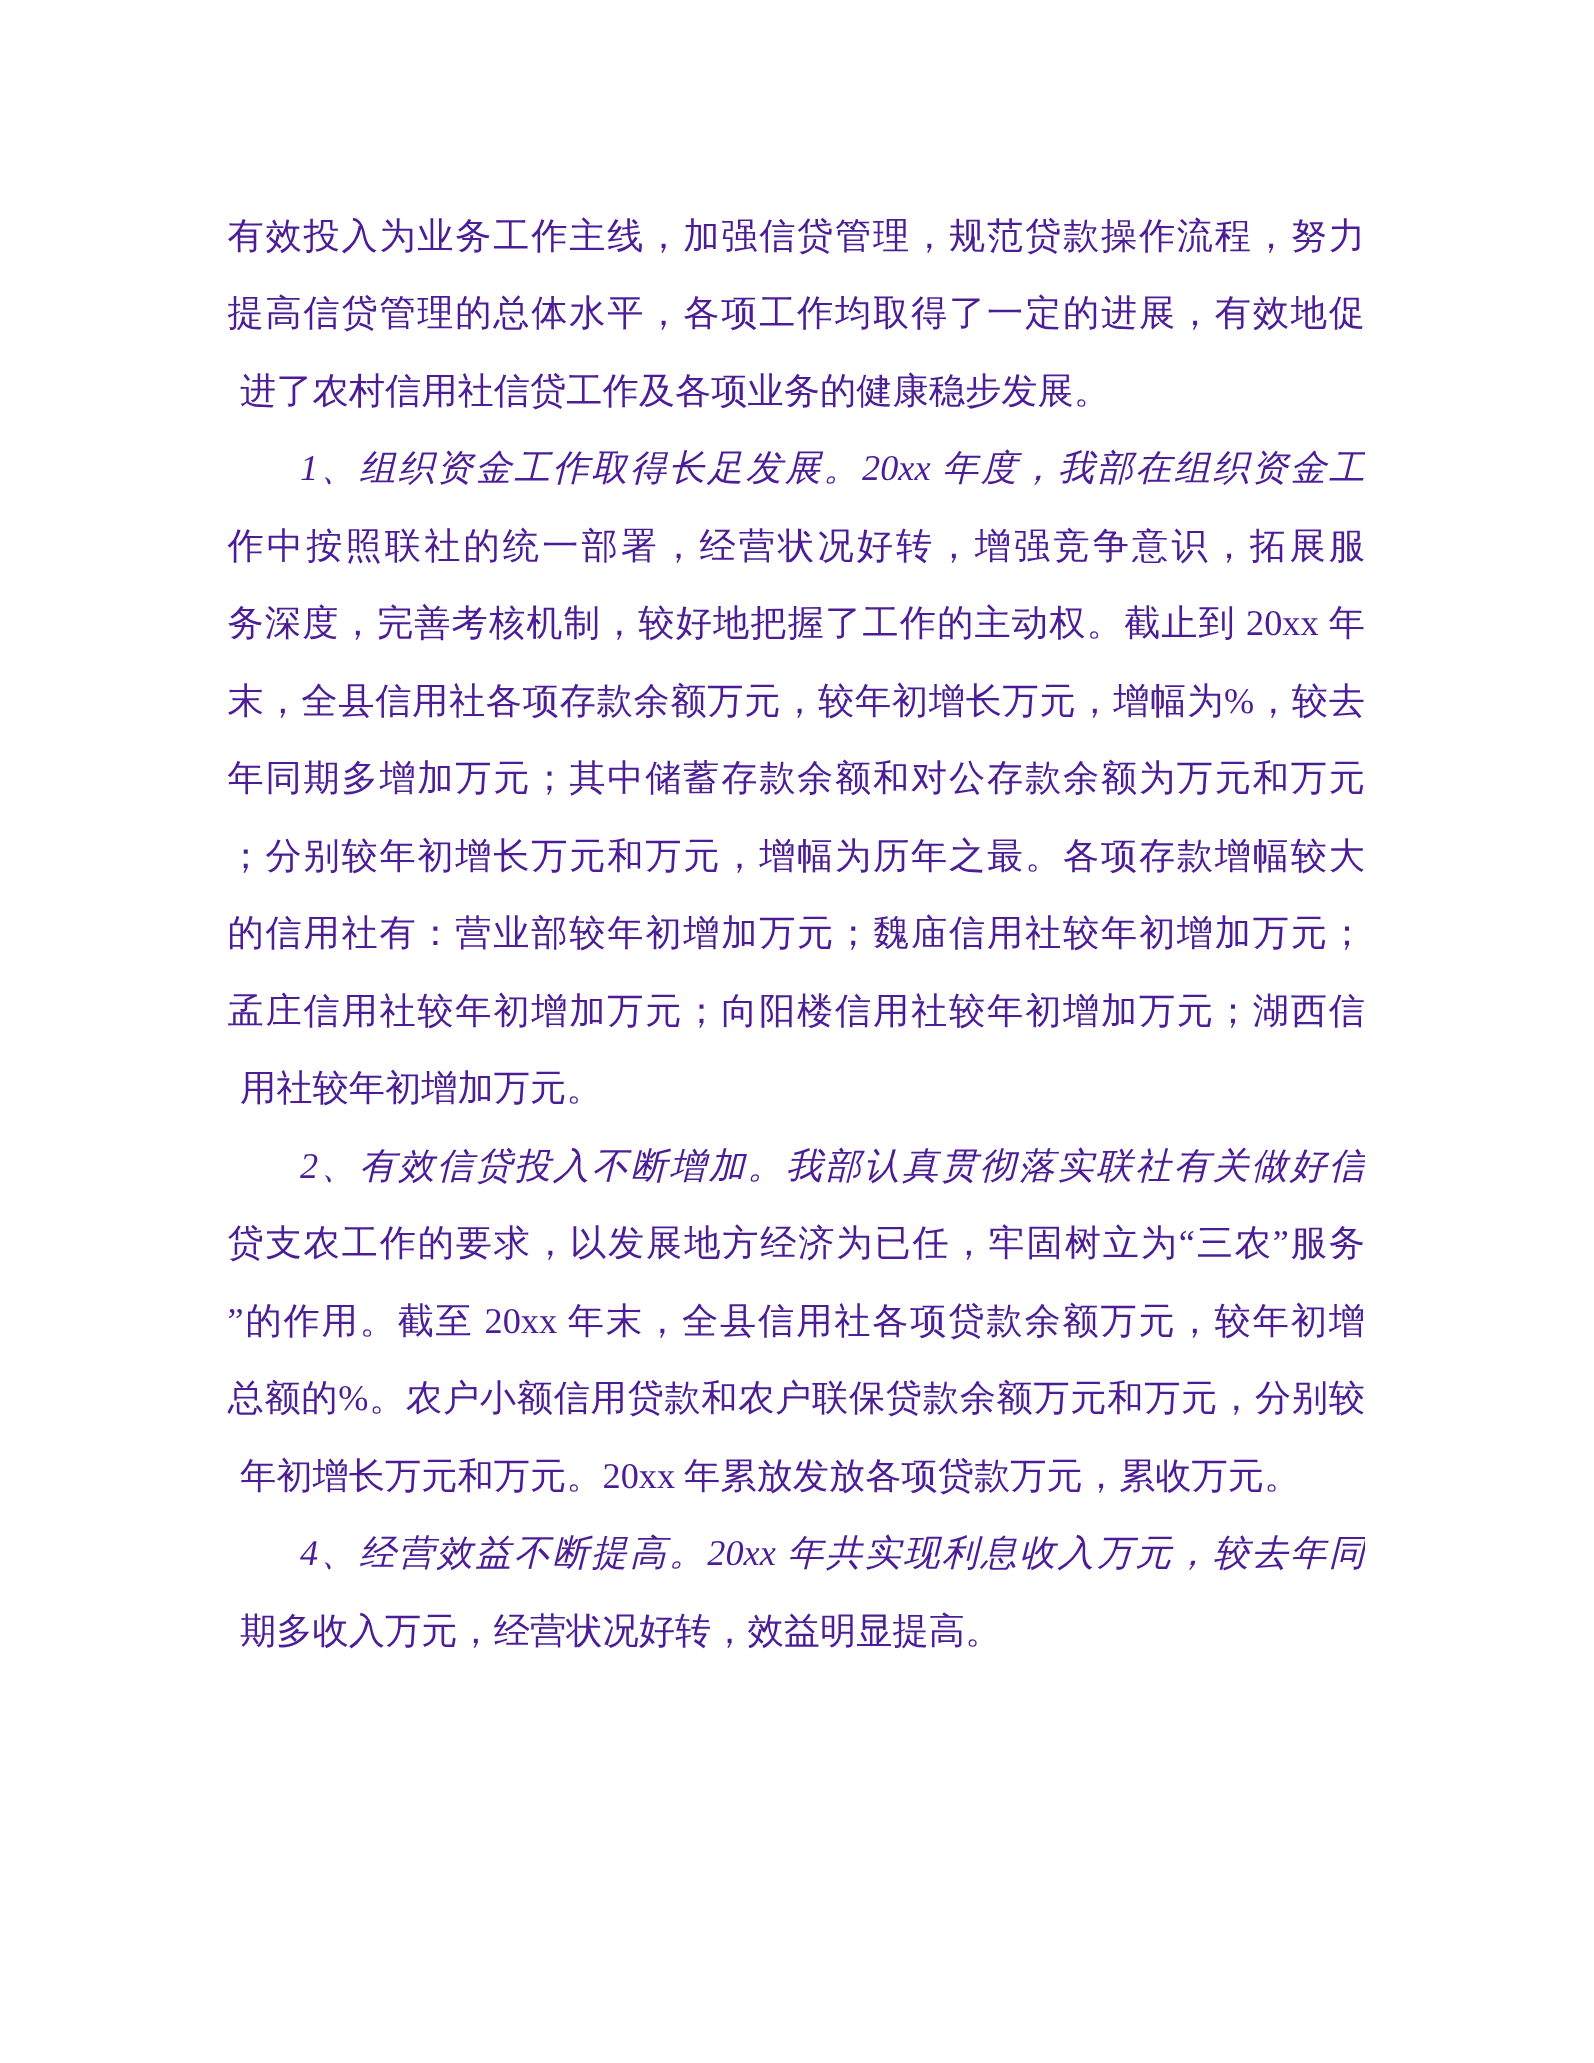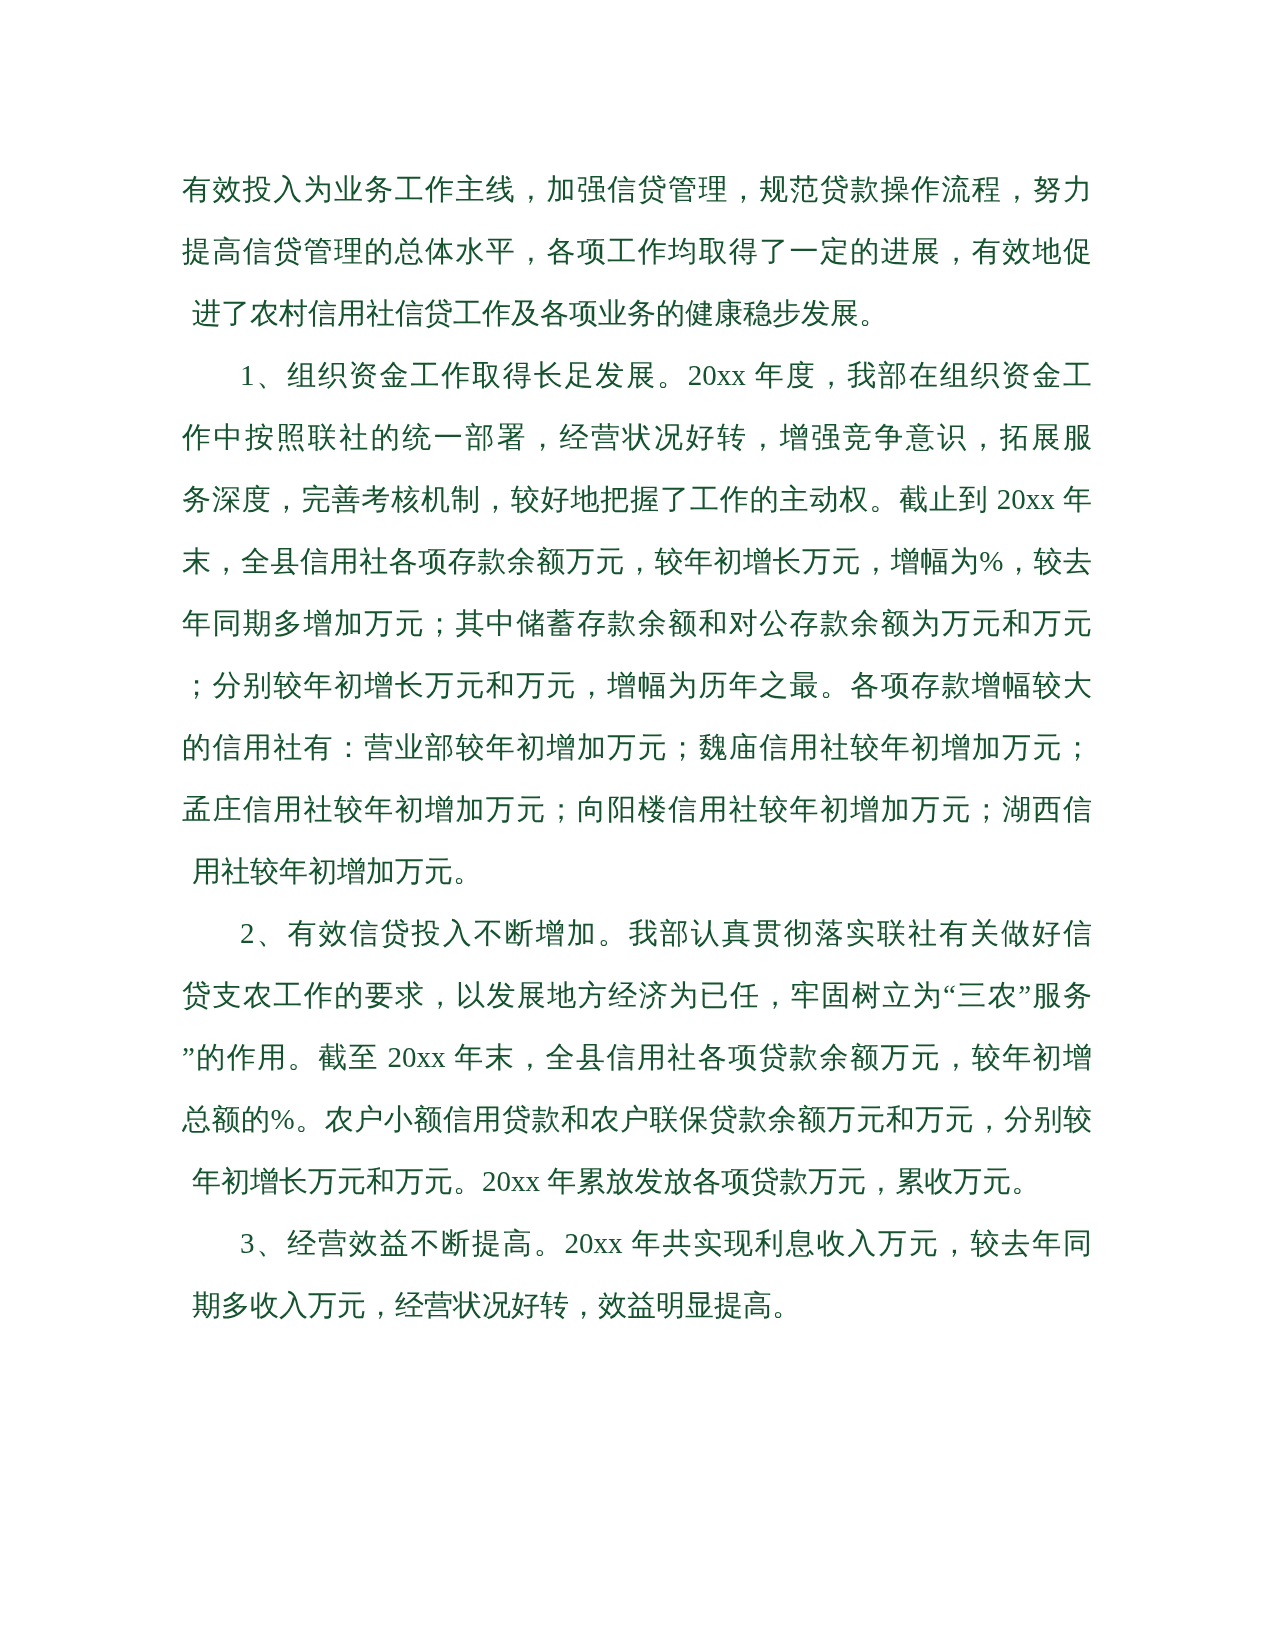--- a/index.html
+++ b/index.html
@@ -45,27 +45,28 @@
     white-space: nowrap;
   }
   
   .line.para-end {
     text-align-last: left;
     margin-left: 10px;
   }
   
   .line.indent {
     padding-left: 58px;
+    font-style: italic;
   }
 </style>
 </head>
 <body style="background: rgb(255, 255, 255);">
 
 <div class="page">
-  <div class="doc-body" id="doc-body" style="color: #14532d;">
+  <div class="doc-body" id="doc-body" style="color: #4c1d95;">
       <div class="paragraph">
         <div class="line">有效投入为业务工作主线，加强信贷管理，规范贷款操作流程，努力</div>
         <div class="line">提高信贷管理的总体水平，各项工作均取得了一定的进展，有效地促</div>
         <div class="line para-end">进了农村信用社信贷工作及各项业务的健康稳步发展。</div>
       </div>
       <div class="paragraph">
         <div class="line indent">1、组织资金工作取得长足发展。20xx 年度，我部在组织资金工</div>
         <div class="line">作中按照联社的统一部署，经营状况好转，增强竞争意识，拓展服</div>
         <div class="line">务深度，完善考核机制，较好地把握了工作的主动权。截止到 20xx 年</div>
         <div class="line">末，全县信用社各项存款余额万元，较年初增长万元，增幅为%，较去</div>
@@ -76,17 +77,17 @@
         <div class="line para-end">用社较年初增加万元。</div>
       </div>
       <div class="paragraph">
         <div class="line indent">2、有效信贷投入不断增加。我部认真贯彻落实联社有关做好信</div>
         <div class="line">贷支农工作的要求，以发展地方经济为已任，牢固树立为“三农”服务</div>
         <div class="line">”的作用。截至 20xx 年末，全县信用社各项贷款余额万元，较年初增</div>
         <div class="line">总额的%。农户小额信用贷款和农户联保贷款余额万元和万元，分别较</div>
         <div class="line para-end">年初增长万元和万元。20xx 年累放发放各项贷款万元，累收万元。</div>
       </div>
       <div class="paragraph">
-        <div class="line indent">3、经营效益不断提高。20xx 年共实现利息收入万元，较去年同</div>
+        <div class="line indent">4、经营效益不断提高。20xx 年共实现利息收入万元，较去年同</div>
         <div class="line para-end">期多收入万元，经营状况好转，效益明显提高。</div>
       </div>
     </div>
 </div>
 
 </body></html>

